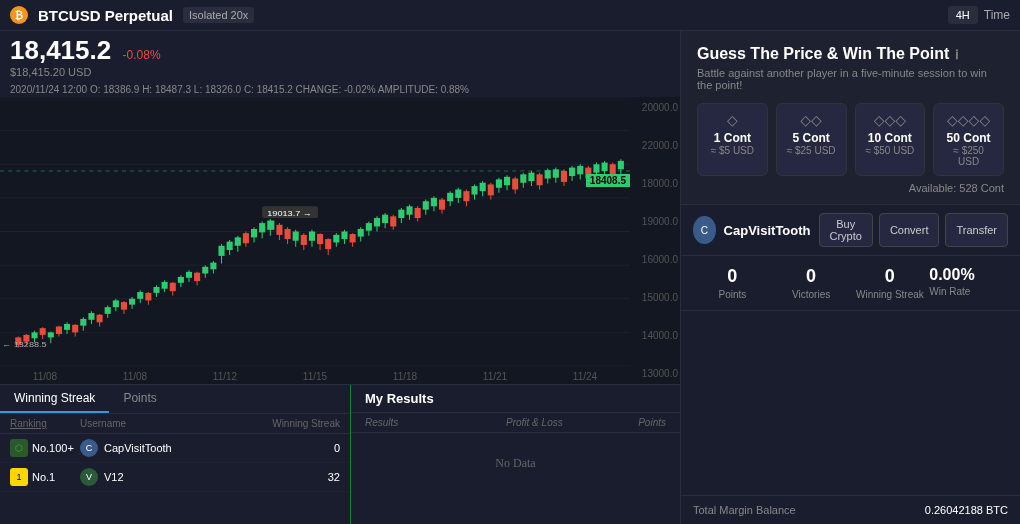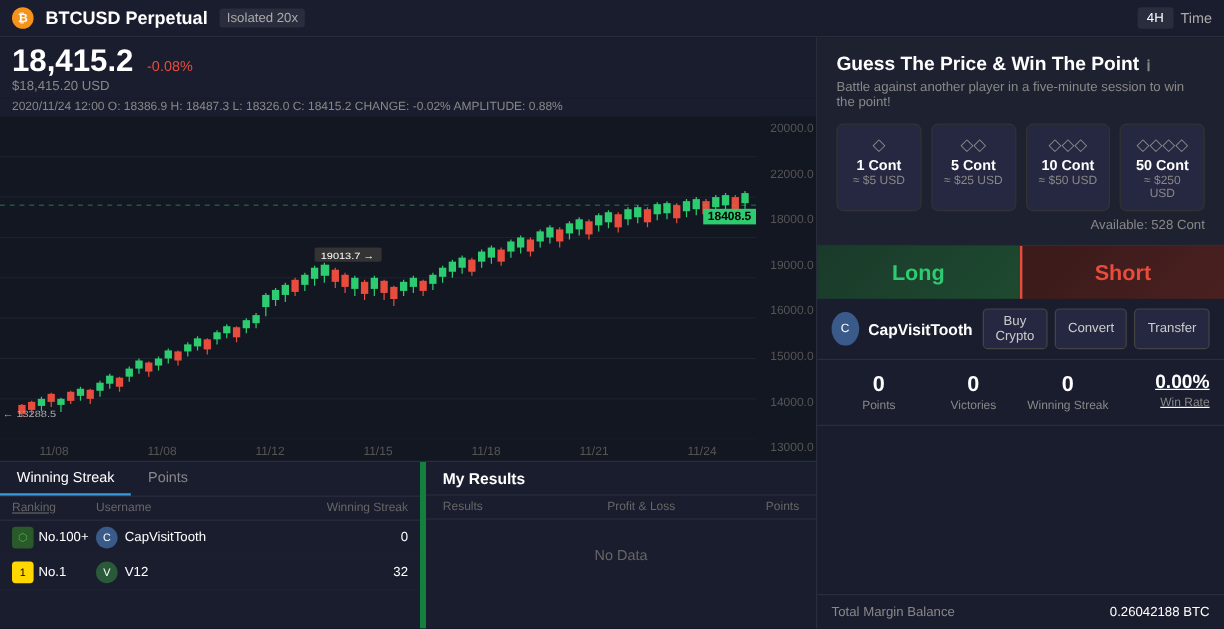--- a/index.html
+++ b/index.html
@@ -238,22 +238,21 @@
     }
     .stat-item {
       flex: 1;
       text-align: center;
     }
     .stat-value { font-size: 18px; font-weight: bold; }
     .stat-label { color: #888; font-size: 10px; margin-top: 2px; }
 
     .win-rate {
       flex: 1;
-      text-align: right;
-      text-decoration: underline;
+      text-align: left;
     }
     .win-rate-value { font-size: 16px; font-weight: bold; }
 
     
     .margin-bar {
       display: flex;
       align-items: flex-end;
       justify-content: space-between;
       padding: 8px 12px;
       margin-top: auto;
@@ -325,45 +324,47 @@
       font-size: 9px;
     }
     .av-blue { background: #3a5a8a; }
     .av-green { background: #2a5a3a; }
     .streak-val { width: 80px; text-align: right; font-size: 11px; }
 
     
     .my-results {
       width: 330px;
       background: #1a1d2e;
-      border-left: 5px solid #15803d;
+      border-left: 1px solid #15803d;
     }
     .my-results-header {
       padding: 6px 14px;
       font-size: 13px;
       font-weight: bold;
       border-bottom: 1px solid #2a2d3e;
     }
     .results-table-header {
       display: flex;
       padding: 4px 14px;
       color: #666;
       font-size: 10px;
       border-bottom: 1px solid #2a2d3e;
+      font-style: italic;
     }
     .rth-result { flex: 1; }
     .rth-pnl { width: 100px; }
     .rth-points { width: 60px; text-align: right; }
     .no-data {
       display: flex;
       align-items: center;
       justify-content: center;
       height: 60px;
       color: #666;
       font-size: 12px;
+      font-family: Liberation Serif, serif;
     }
   </style>
 </head>
 <body>
 
 <div class="top-bar">
   <div class="btc-icon">
     <span>₿</span>
   </div>
   <span class="pair-title">BTCUSD Perpetual</span>
@@ -667,24 +668,20 @@
         <div class="bet-card">
           <div class="bet-diamond">◇◇◇◇</div>
           <div class="bet-amount">50 Cont</div>
           <div class="bet-usd">≈ $250 USD</div>
         </div>
       </div>
 
       <div class="available-cont">Available: 528 Cont</div>
     </div>
 
-    <div class="long-short-bar">
-      <div class="long-btn">Long</div>
-      <div class="short-btn">Short</div>
-    </div>
 
     <div class="user-row">
       <div class="user-avatar">
         <span>C</span>
       </div>
       <div class="username">CapVisitTooth</div>
       <div class="user-actions">
         <button class="action-btn">Buy Crypto</button>
         <button class="action-btn">Convert</button>
         <button class="action-btn">Transfer</button>

